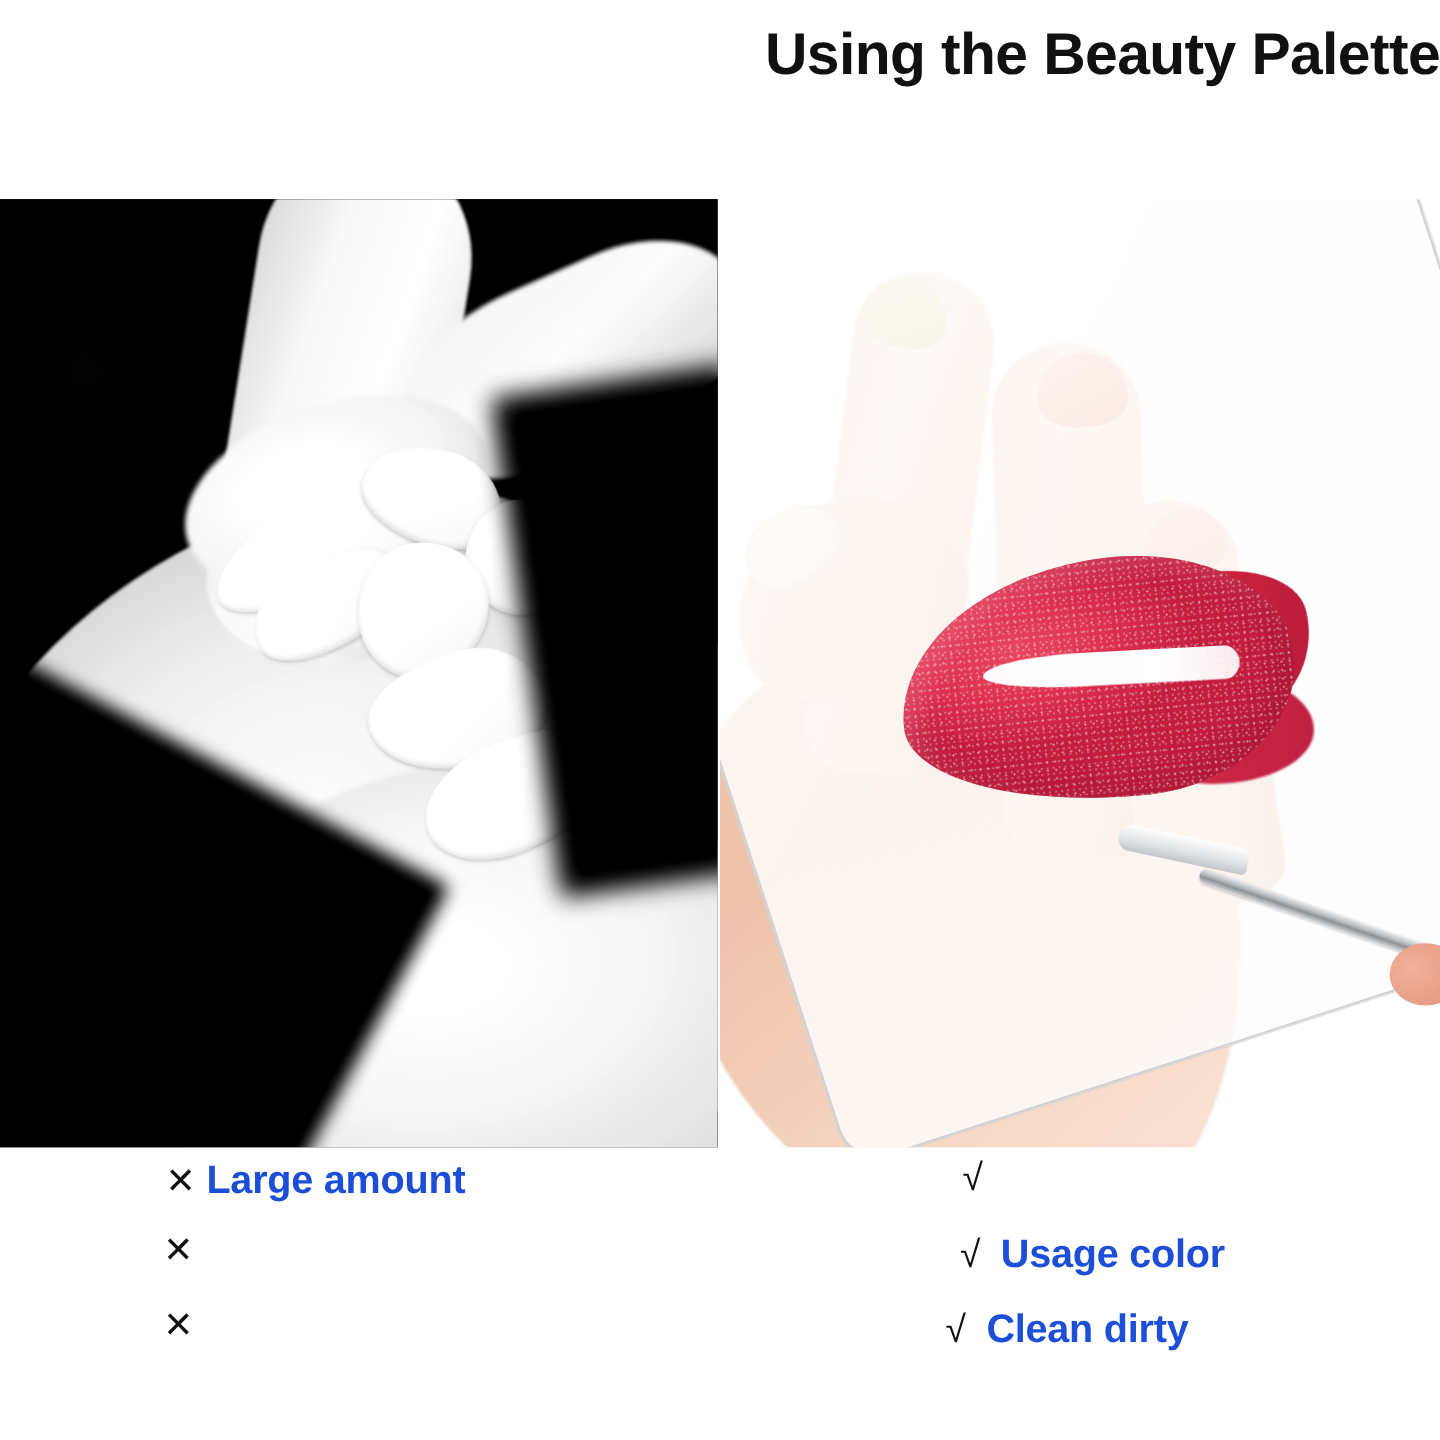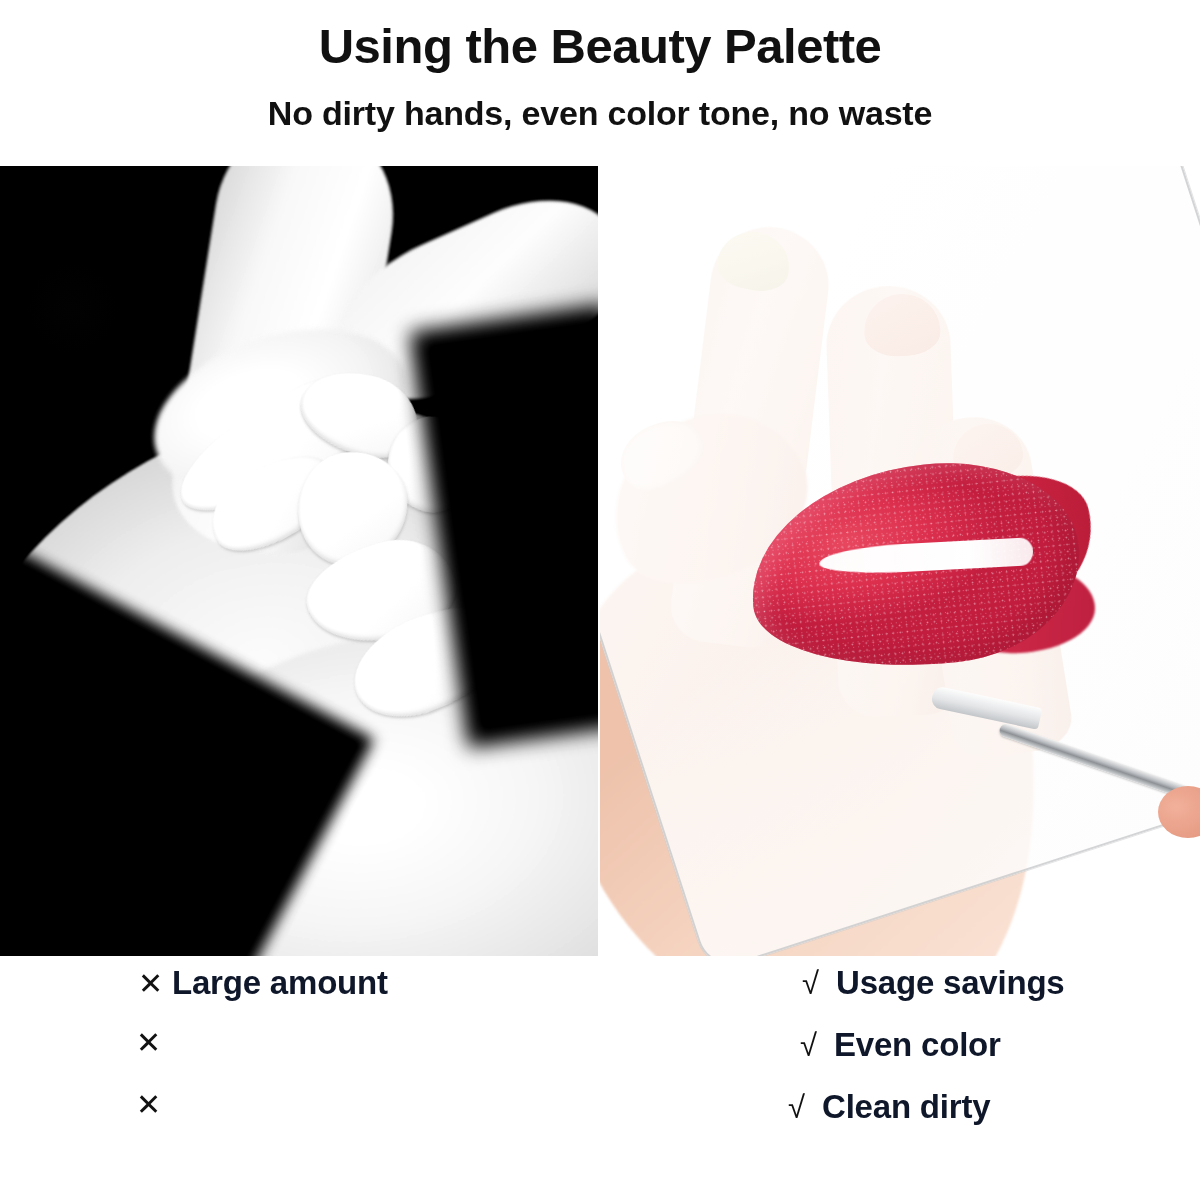--- a/index.html
+++ b/index.html
@@ -19,21 +19,21 @@
     height: 1200px;
     background: #ffffff;
   }
 
   
   .header {
     position: absolute;
     top: 0; left: 0;
     width: 1200px;
     height: 160px;
-    text-align: center;
+    text-align: right;
   }
   .title {
     position: absolute;
     top: 22px; left: 0; width: 1200px;
     font-size: 49px;
     font-weight: 700;
     letter-spacing: -0.5px;
     color: #111111;
     line-height: 1;
     white-space: nowrap;
@@ -377,40 +377,39 @@
     font-size: 30px;
     font-weight: 400;
     color: #111111;
     line-height: 1;
     flex: 0 0 34px;
   }
   .bullet-mark.check { font-size: 31px; }
   .item-label {
     font-size: 33px;
     font-weight: 700;
-    color: #0f172a;
+    color: #1d4ed8;
     letter-spacing: -0.2px;
     line-height: 1;
   }
   
   .list-col.left  .list-item:nth-child(1) { margin-left: 0px; }
   .list-col.left  .list-item:nth-child(2) { margin-left: -2px; }
   .list-col.left  .list-item:nth-child(3) { margin-left: -2px; }
   .list-col.right .list-item:nth-child(1) { margin-left: 4px; }
   .list-col.right .list-item:nth-child(2) { margin-left: 2px; }
   .list-col.right .list-item:nth-child(3) { margin-left: -10px; }
 </style>
 </head>
 <body>
 
 <div id="page">
 
   <div class="header">
     <div class="title">Using the Beauty Palette</div>
-    <div class="subtitle">No dirty hands, even color tone, no waste</div>
   </div>
 
   <div class="photo-row">
 
     <div class="photo-left">
       <div class="pl-dark"></div>
       <div class="pl-hand"></div>
       <div class="pl-hand2"></div>
       <div class="pl-finger-a"></div>
       <div class="pl-finger-b"></div>
@@ -469,25 +468,24 @@
         <span class="bullet-mark cross">✕</span>
       </div>
       <div class="list-item">
         <span class="bullet-mark cross">✕</span>
       </div>
     </div>
 
     <div class="list-col right">
       <div class="list-item">
         <span class="bullet-mark check">√</span>
-        <span class="item-label">Usage savings</span>
       </div>
       <div class="list-item">
         <span class="bullet-mark check">√</span>
-        <span class="item-label">Even color</span>
+        <span class="item-label">Usage color</span>
       </div>
       <div class="list-item">
         <span class="bullet-mark check">√</span>
         <span class="item-label">Clean dirty</span>
       </div>
     </div>
 
   </div>
 
 </div>

